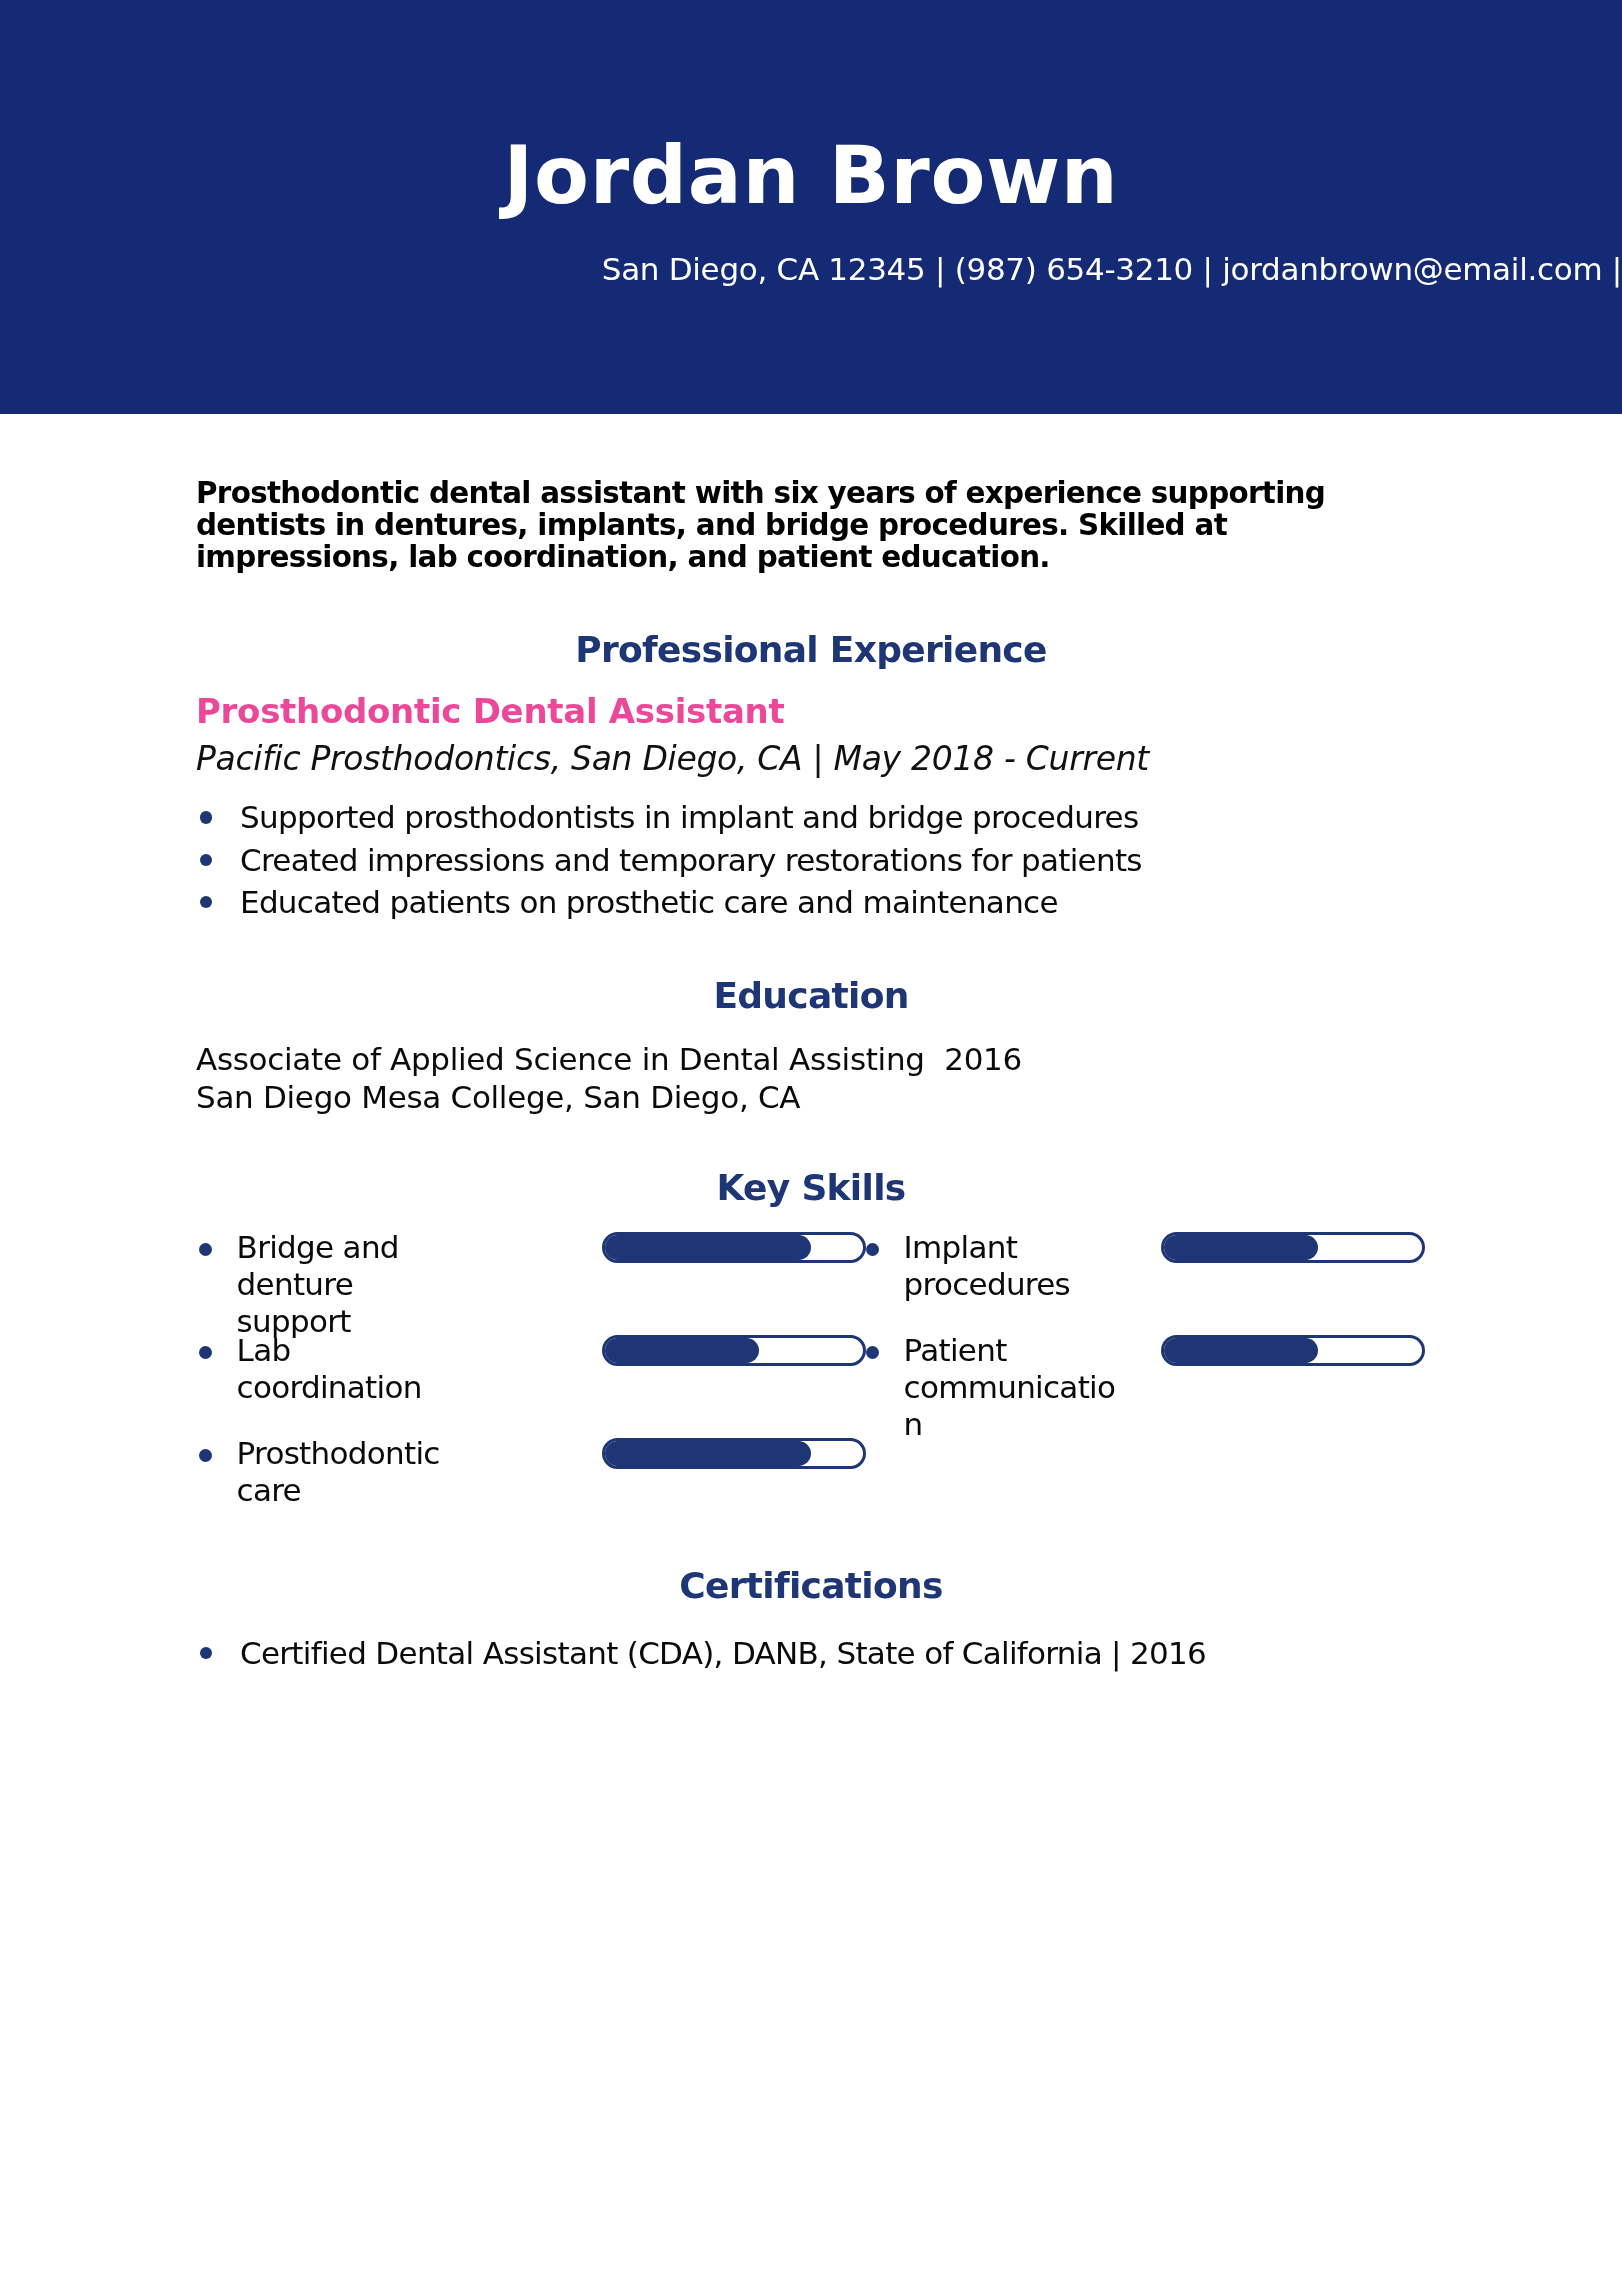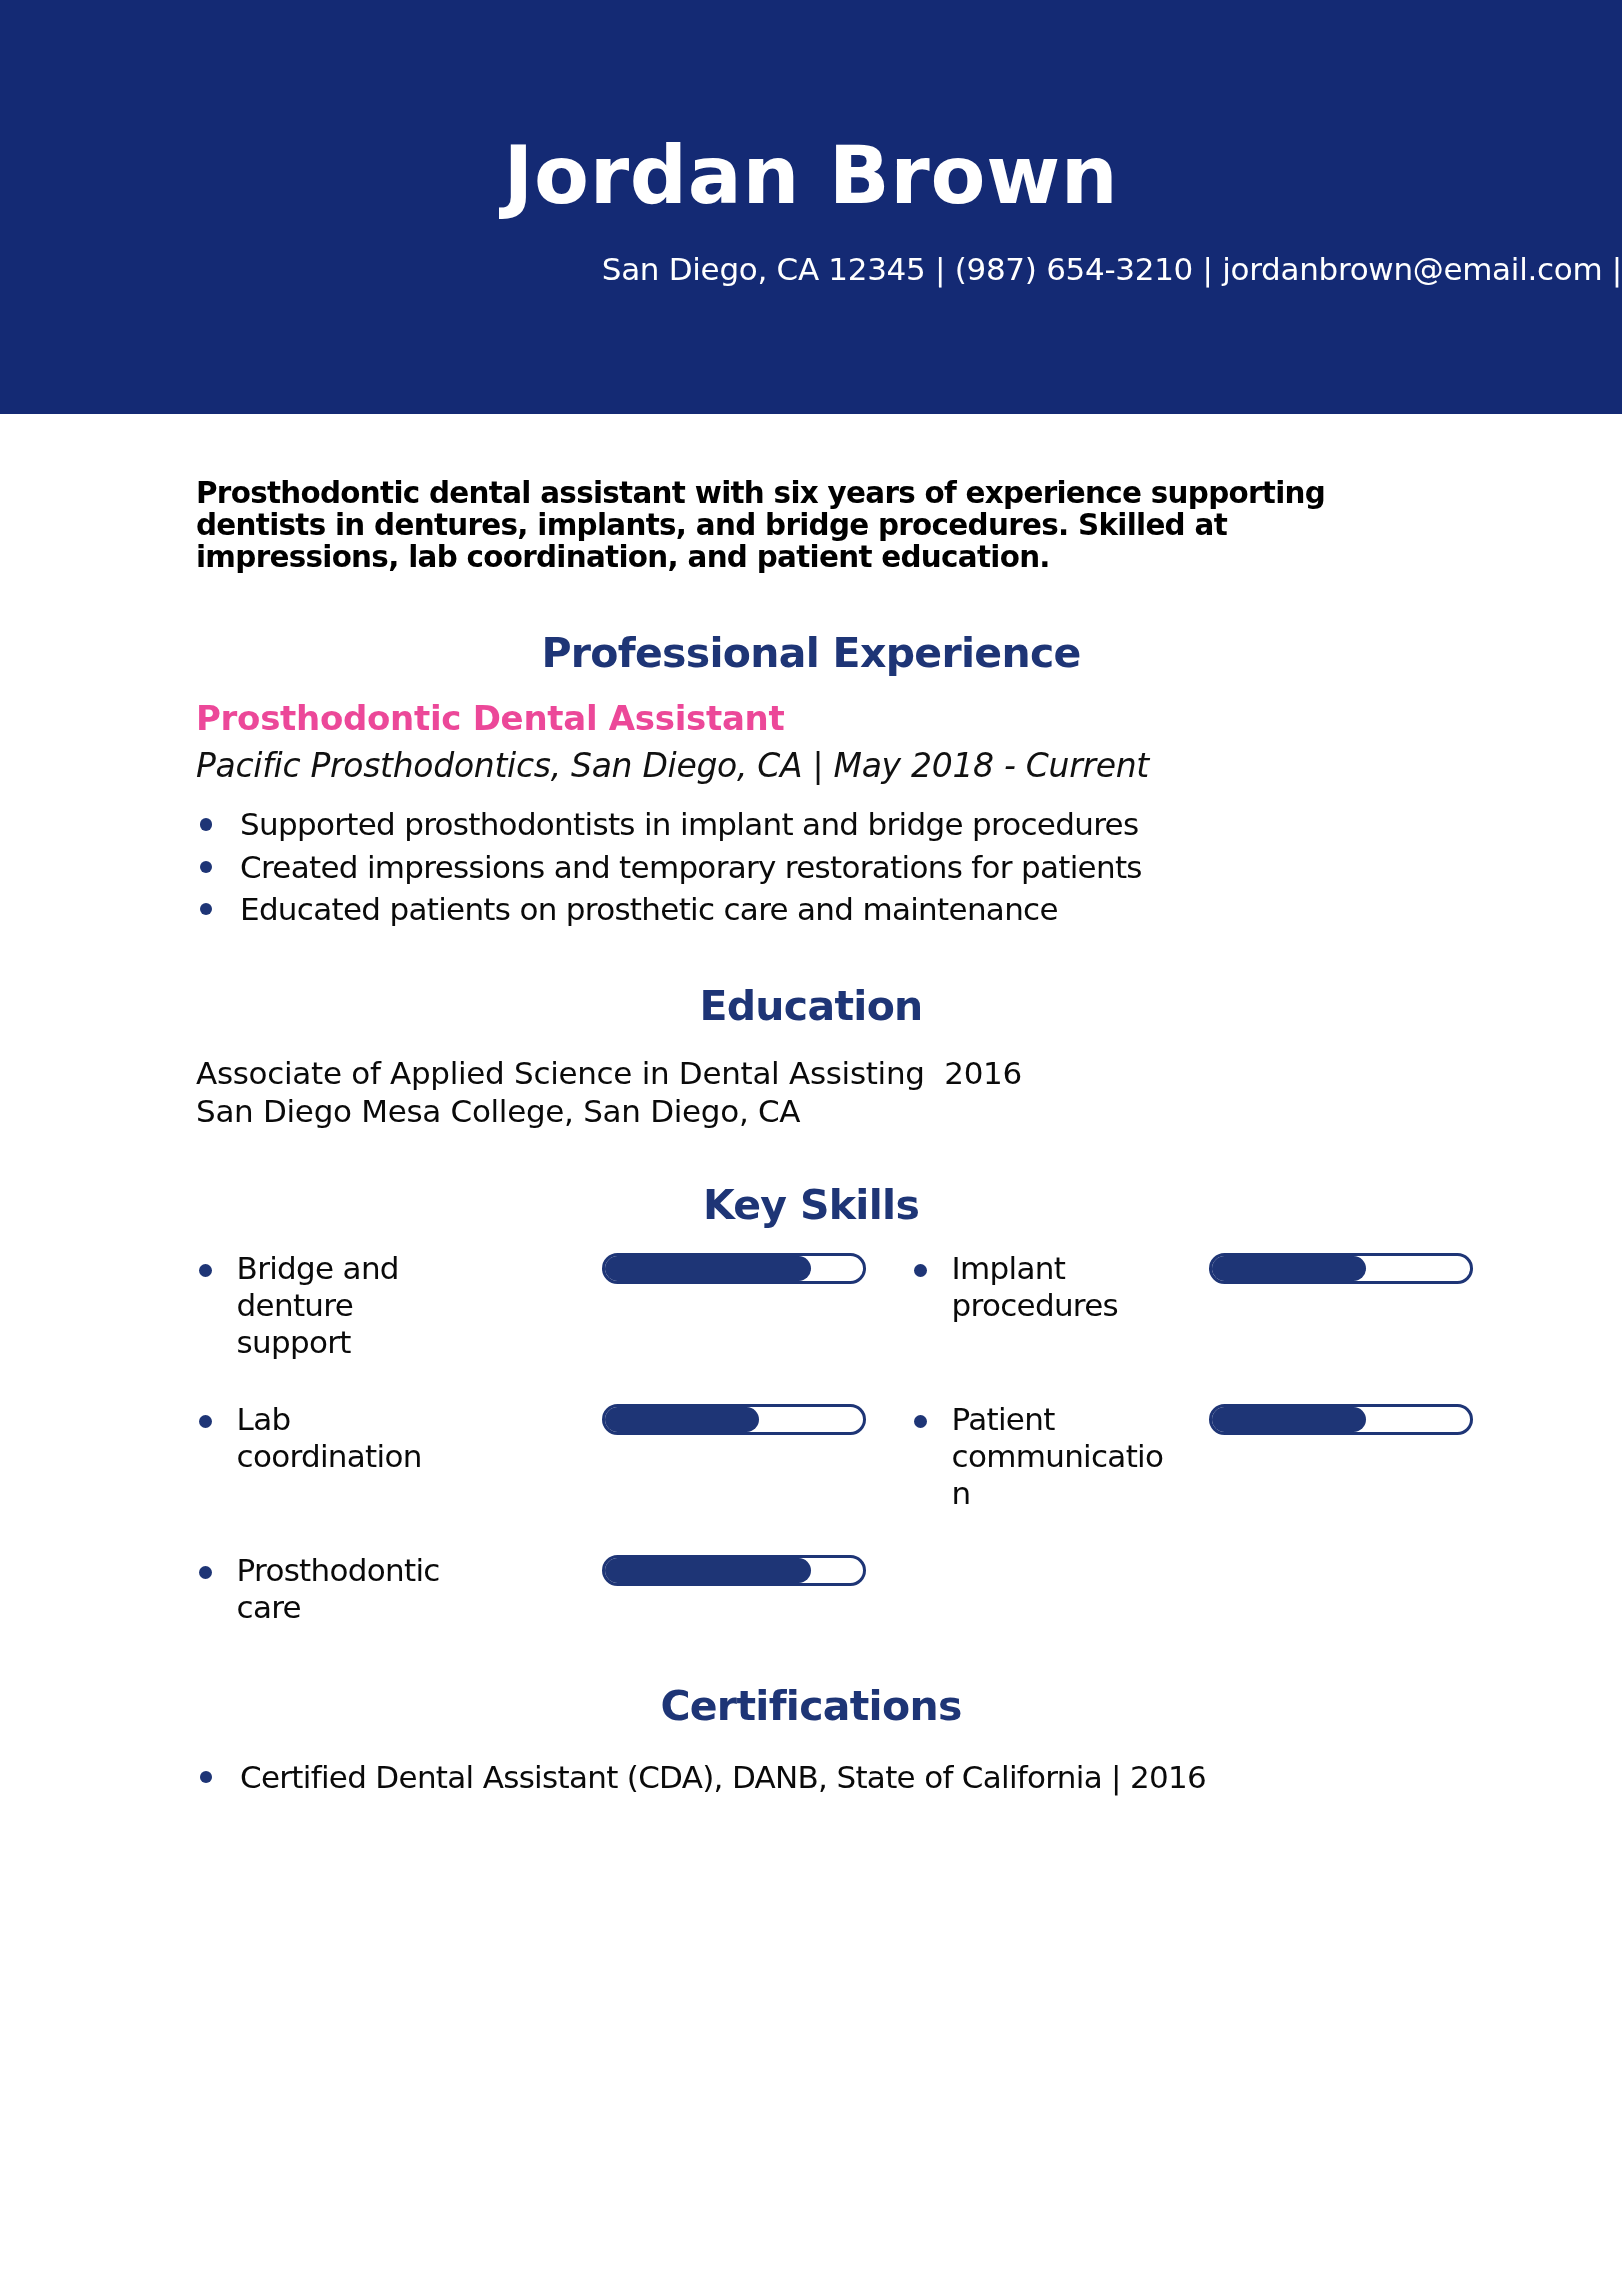--- a/index.html
+++ b/index.html
@@ -37,21 +37,21 @@
   .summary {
     margin-top:64px;
     width:1224px;
     font-size:29.4px;
     font-weight:bold;
     line-height:1.08;
     letter-spacing:-0.7px;
     color:#000000;
   }
   h2.sec-title {
-    font-size:41px;
+    font-size:36px;
     font-weight:bold;
     color:#1e3576;
     text-align:center;
     letter-spacing:-0.7px;
     margin:0;
   }
   .sec-exp h2.sec-title { margin:56px 0 21px 0; }
   .sec-edu h2.sec-title { margin:52px 0 25px 0; }
   .sec-skills h2.sec-title { margin:50px 0 21px 0; }
   .sec-cert h2.sec-title { margin:27.5px 0 26px 0; }
@@ -96,21 +96,20 @@
     font-size:31px;
     line-height:1.22;
     letter-spacing:-0.3px;
   }
   .edu-year { margin-left:19.6px; }
   
   .skills-grid {
     display:grid;
     grid-template-columns:667px 559px;
     margin-left:2.6px;
-    gap:48px;
   }
   .skill {
     height:103px;
     display:flex;
     align-items:flex-start;
     overflow:visible;
   }
   .skill .dot {
     flex:none;
     width:13px; height:13px;

